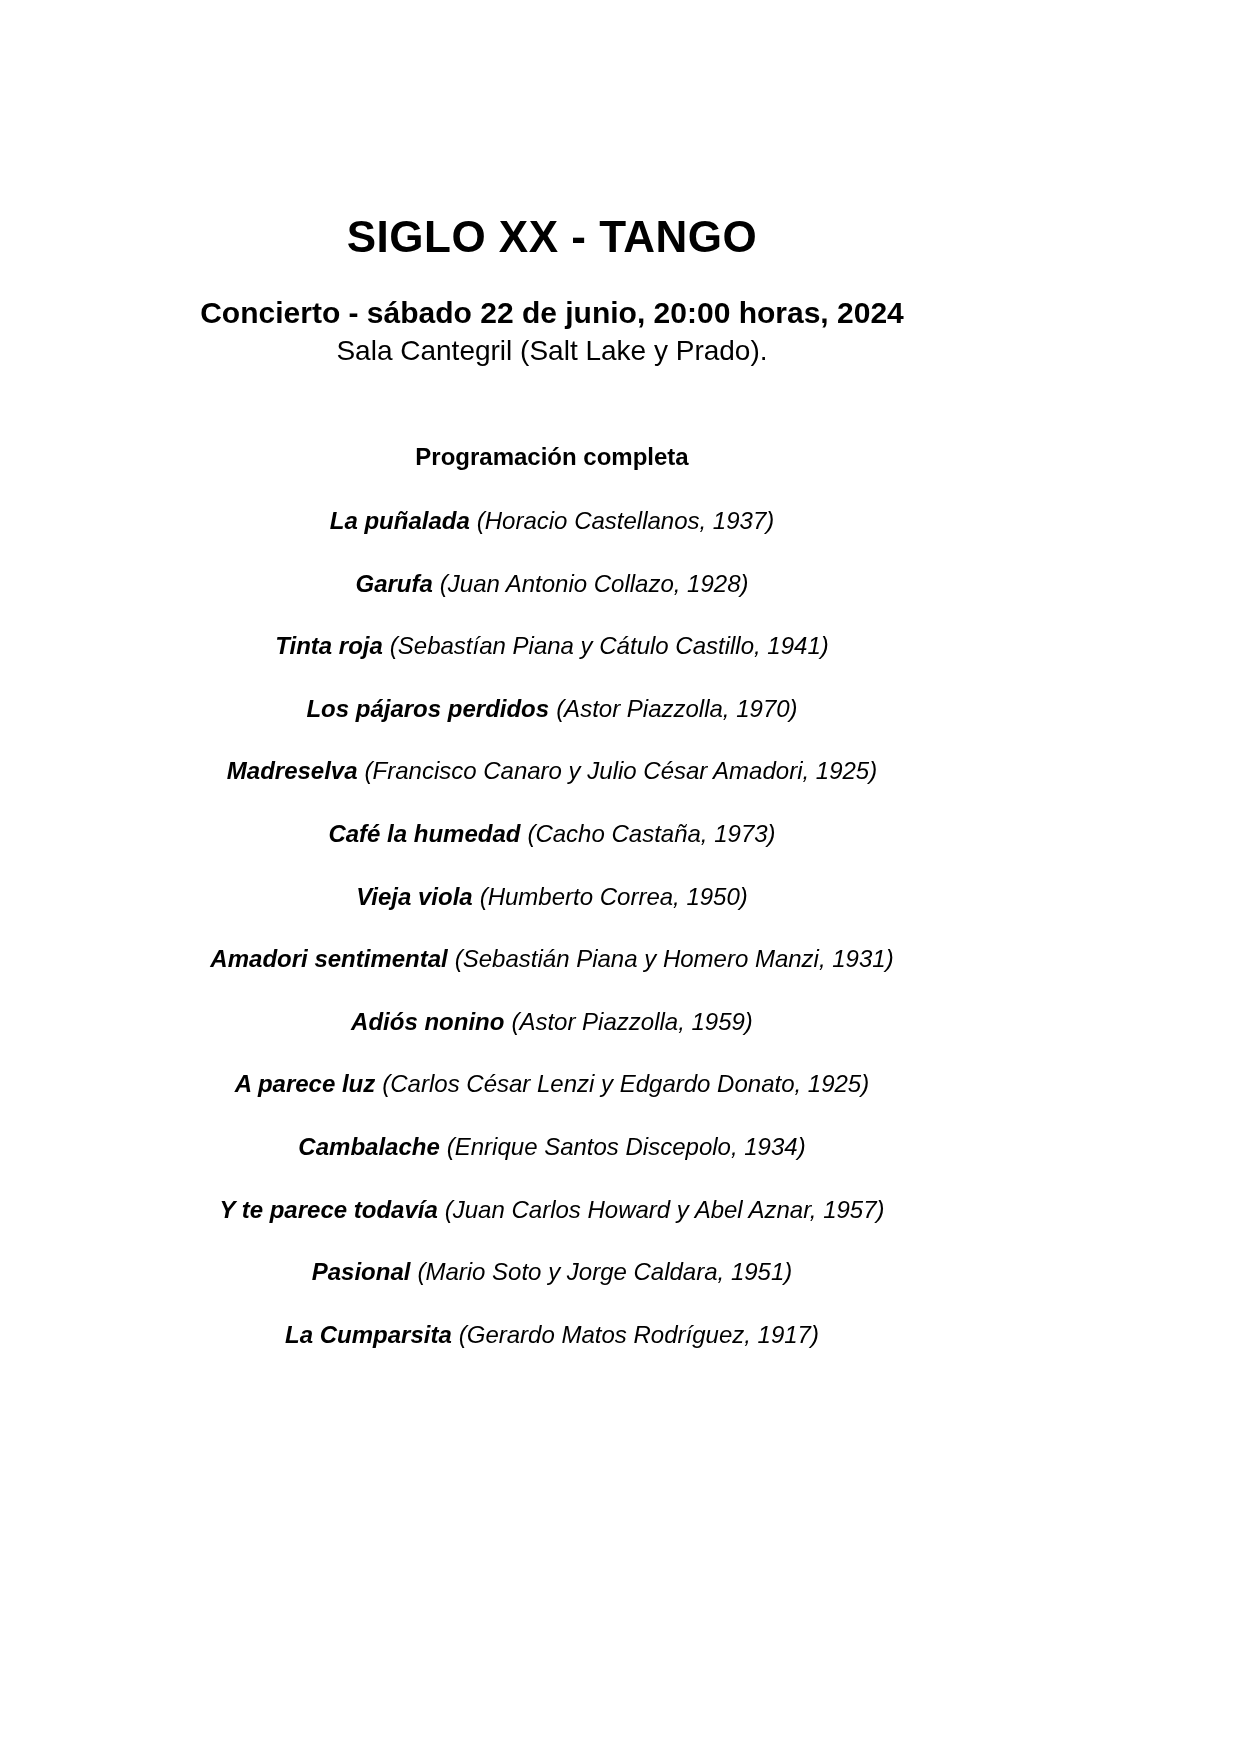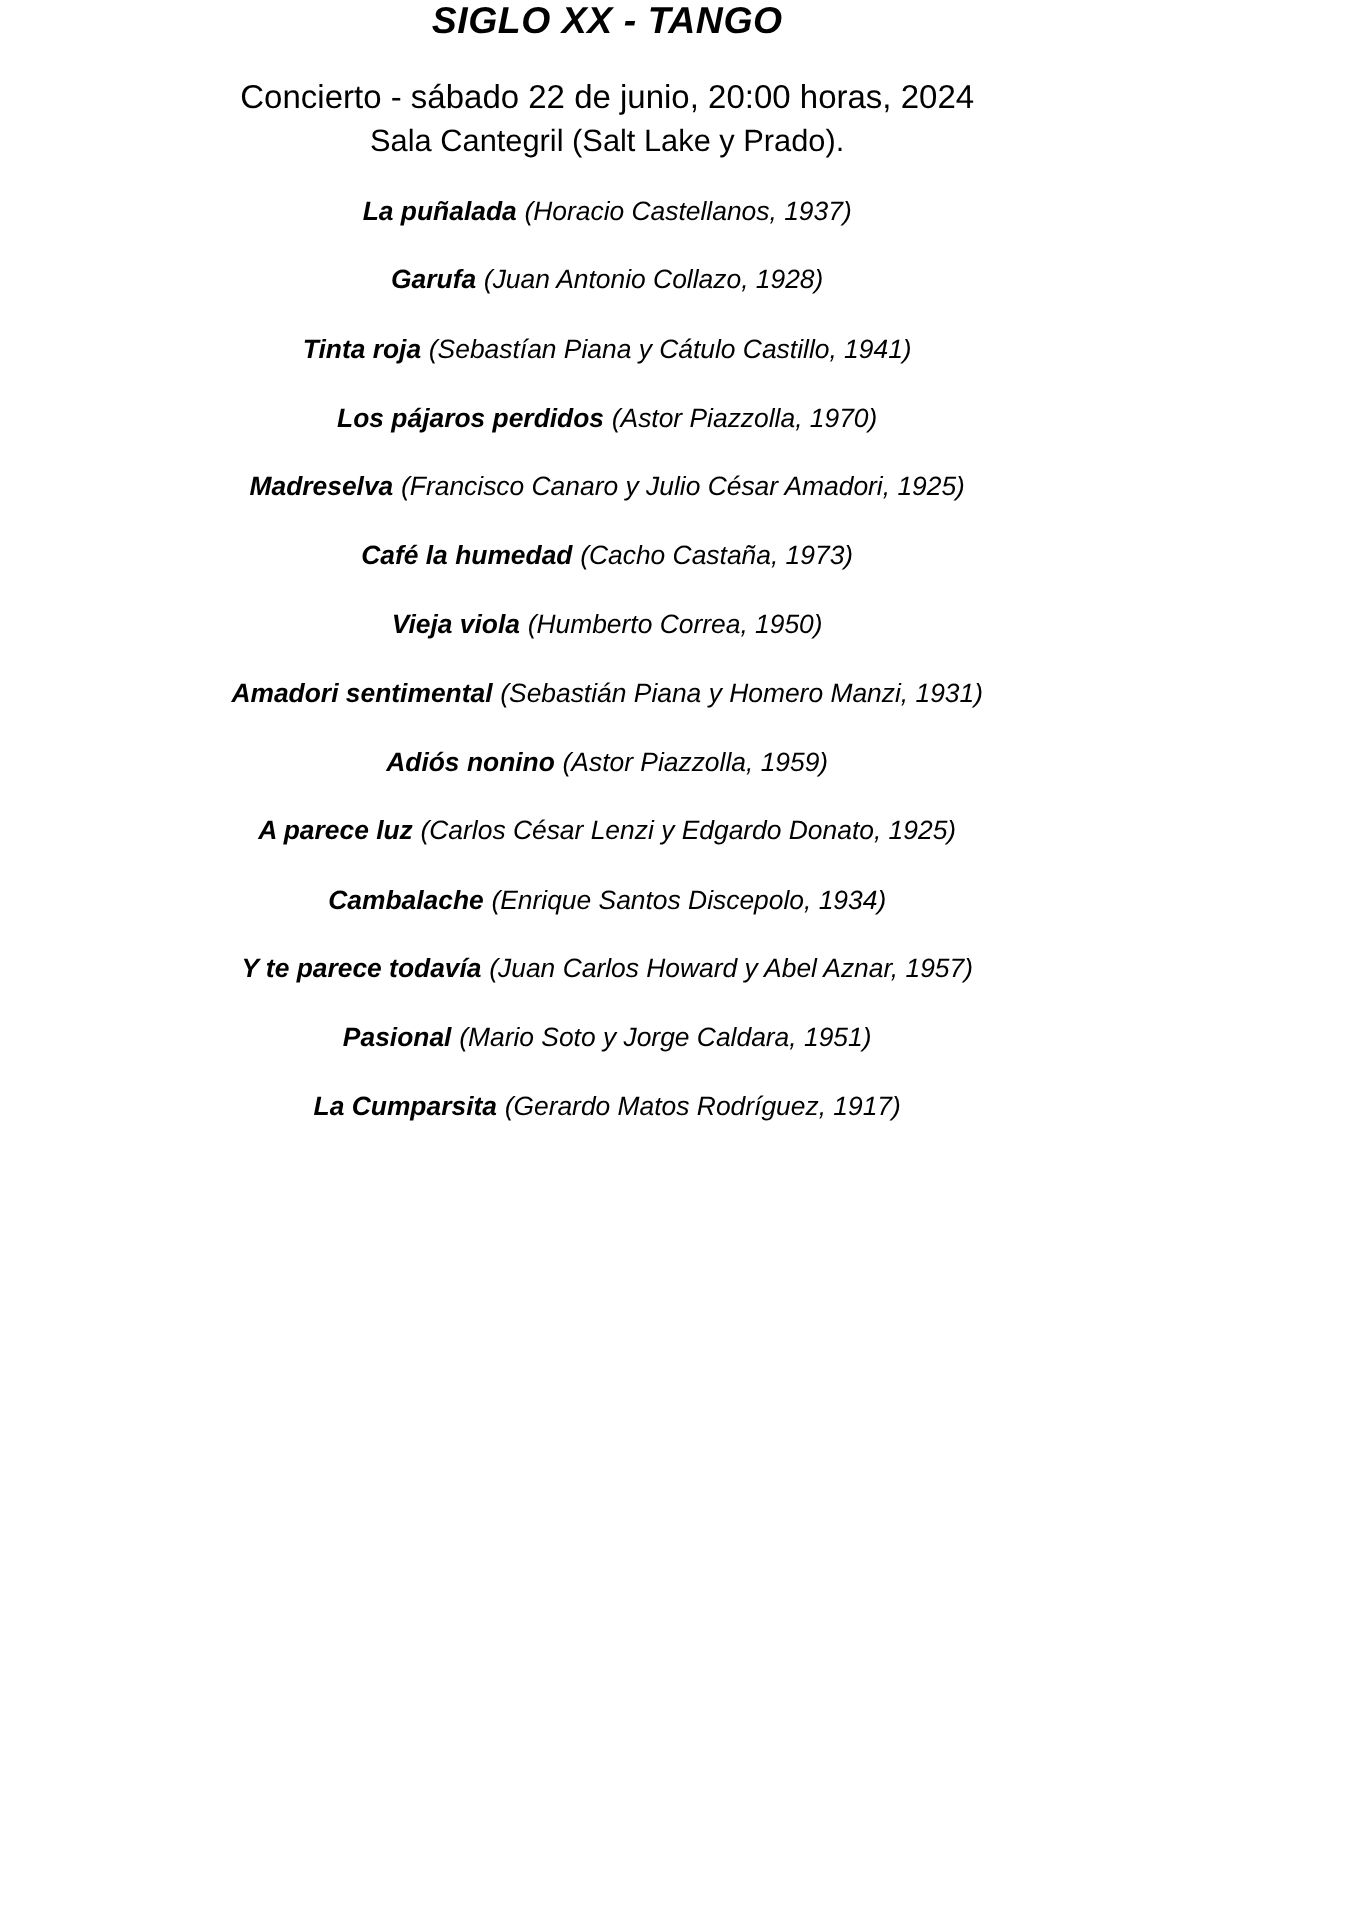--- a/index.html
+++ b/index.html
@@ -18,32 +18,32 @@
   
   .sheet {
     position: absolute;
     left: 0;
     top: 0;
     width: 1104px;
     text-align: center;
   }
   .doc-title {
     margin: 0;
-    font-size: 34px;
+    padding-top: 212px;
+    font-size: 44px;
     line-height: 1.15;
     font-weight: bold;
-    font-style: italic;
     letter-spacing: 0.5px;
   }
   .doc-subtitle {
     margin: 0;
     margin-top: 33px;
     font-size: 30px;
     line-height: 1.15;
-    font-weight: normal;
+    font-weight: bold;
   }
   .doc-venue {
     margin: 0;
     margin-top: 5px;
     font-size: 28px;
     line-height: 1.15;
   }
   .section-heading {
     margin: 0;
     margin-top: 76px;
@@ -73,20 +73,21 @@
 <body>
 
 <div class="sheet">
 
   <h1 class="doc-title">SIGLO XX - TANGO</h1>
 
   <p class="doc-subtitle">Concierto - sábado 22 de junio, 20:00 horas, 2024</p>
 
   <p class="doc-venue">Sala Cantegril (Salt Lake y Prado).</p>
 
+  <h2 class="section-heading">Programación completa</h2>
 
   <div class="program">
 
       <div class="program-item">
         <span class="song-title">La puñalada</span><span class="song-credit">(Horacio Castellanos, 1937)</span>
       </div>
 
       <div class="program-item">
         <span class="song-title">Garufa</span><span class="song-credit">(Juan Antonio Collazo, 1928)</span>
       </div>

